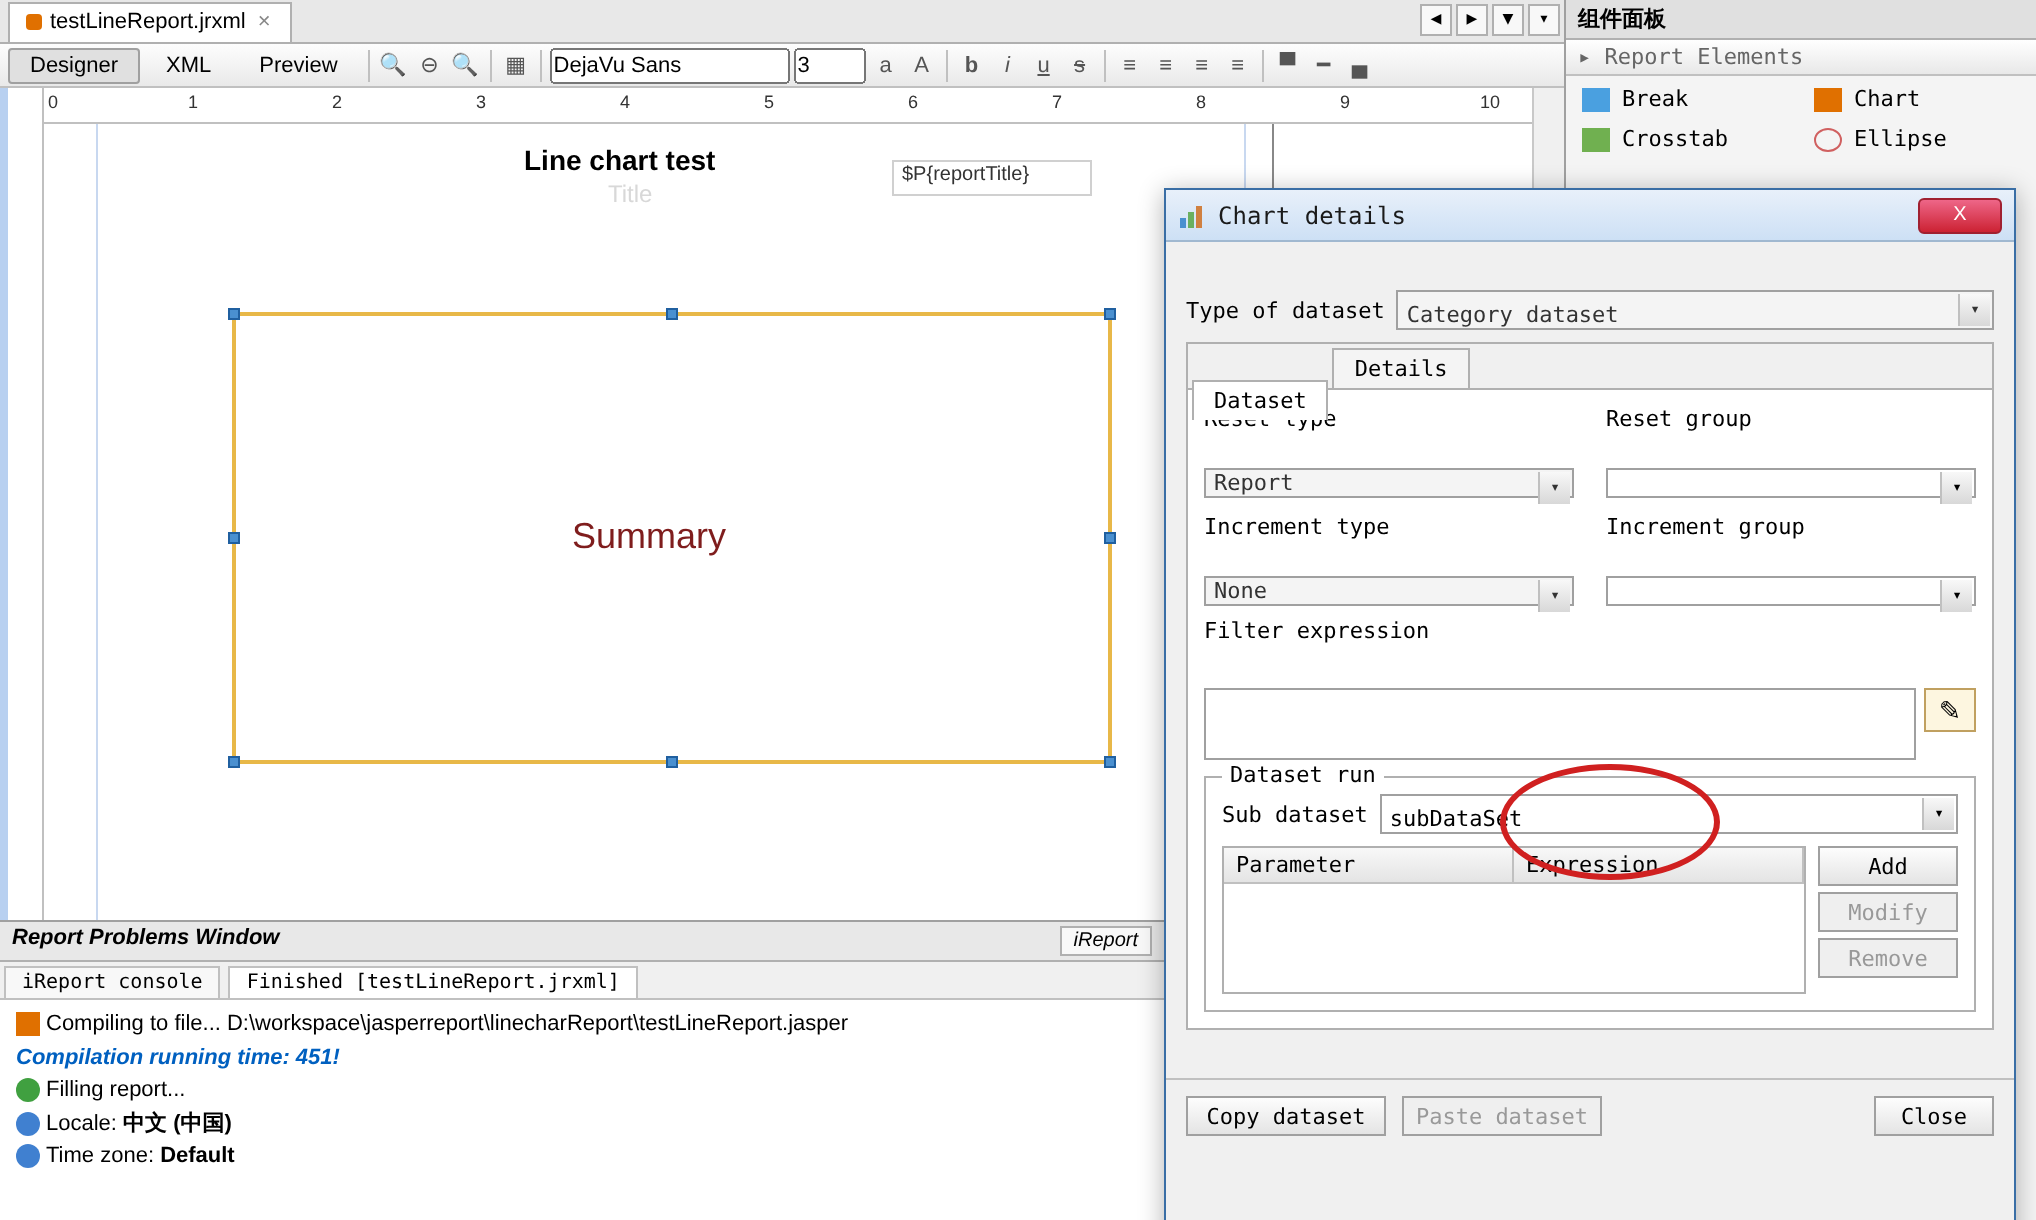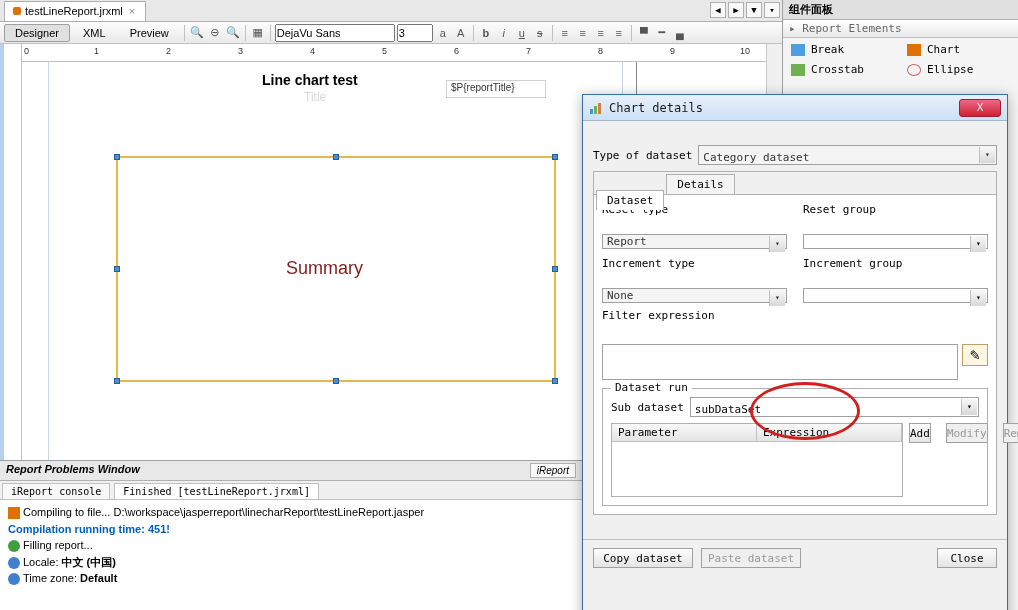--- a/index.html
+++ b/index.html
@@ -54,21 +54,21 @@
 .palette-item .picon { width: 14px; height: 12px; display: inline-block; }
 
 
 .bottom-panel { position: absolute; left: 0; bottom: 0; right: 436px; height: 150px; background: #fff; border-top: 1px solid #a0a0a0; }
 .bottom-title { background: #e8e8e8; padding: 2px 6px; border-bottom: 1px solid #b0b0b0; display: flex; font-style: italic; }
 .bottom-title .right-tab { margin-left: auto; background: #f8f8f8; border: 1px solid #b0b0b0; padding: 1px 6px; font-size: 10px; }
 .bottom-tabs { display: flex; border-bottom: 1px solid #c0c0c0; background: #f0f0f0; font-size: 10px; }
 .bottom-tab { padding: 2px 8px; border: 1px solid #c0c0c0; border-bottom: none; background: #f8f8f8; margin: 2px 2px 0 2px; cursor: pointer; font-family: monospace; }
 .bottom-tab.active { background: #fff; }
 .log-area { padding: 4px 8px; font-size: 11px; line-height: 1.5; }
-.log-blue { color: #0060c0; font-weight: bold; }
+.log-blue { color: #0060c0; font-weight: bold; font-style: italic; }
 .log-icon { display: inline-block; width: 12px; height: 12px; vertical-align: middle; margin-right: 3px; }
 
 
 .dialog { position: absolute; left: 582px; top: 94px; width: 426px; height: 604px; background: #f0f0f0; border: 1px solid #3a6ea5; box-shadow: 0 2px 12px rgba(0,0,0,.3); }
 .dlg-title { height: 26px; background: linear-gradient(#e8f0fa,#cde0f5); display: flex; align-items: center; padding: 0 6px; border-bottom: 1px solid #a0b8d0; }
 .dlg-title .ticon { width: 14px; height: 14px; margin-right: 6px; }
 .dlg-title .ttext { font-family: monospace; font-size: 12px; color: #1a1a1a; }
 .dlg-close { margin-left: auto; width: 42px; height: 18px; background: linear-gradient(#e68,#c23); border: 1px solid #a02030; border-radius: 3px; color: #fff; font-size: 10px; text-align: center; line-height: 16px; cursor: pointer; }
 
 .dlg-body { padding: 24px 10px; font-family: monospace; font-size: 11px; }
@@ -94,21 +94,21 @@
 .fieldset .legend { position: absolute; top: -8px; left: 8px; background: #fff; padding: 0 4px; }
 
 .inner-tabs { display: flex; border: 1px solid #b0b0b0; background: #f4f4f4; margin-top: 8px; }
 .inner-tab { padding: 3px 8px; border-right: 1px solid #b0b0b0; cursor: pointer; font-size: 10px; }
 .inner-tab.active { background: #fff; }
 
 .param-table-wrap { display: flex; gap: 6px; margin-top: 4px; }
 .param-table { flex: 1; border: 1px solid #b0b0b0; height: 74px; background: #fff; }
 .param-table .hdr { display: flex; background: linear-gradient(#f8f8f8,#e4e4e4); border-bottom: 1px solid #c0c0c0; }
 .param-table .hdr div { flex: 1; padding: 2px 6px; border-right: 1px solid #c0c0c0; }
-.btn-col { display: flex; flex-direction: row; gap: 15px; width: 70px; }
+.btn-col { display: flex; flex-direction: column; gap: 3px; width: 70px; }
 .btn { height: 20px; border: 1px solid #a0a0a0; background: linear-gradient(#fdfdfd,#e4e4e4); font-family: monospace; font-size: 11px; cursor: pointer; }
 .btn[disabled] { color: #999; background: #efefef; cursor: default; }
 
 .dlg-footer { display: flex; gap: 8px; padding: 8px 10px; border-top: 1px solid #c0c0c0; margin-top: auto; }
 .dlg-footer .spacer { flex: 1; }
 
 .red-circle { position: absolute; left: 750px; top: 382px; width: 110px; height: 58px; border: 3px solid #d02020; border-radius: 50%; z-index: 100; pointer-events: none; }
 </style>
 </head>
 <body>

